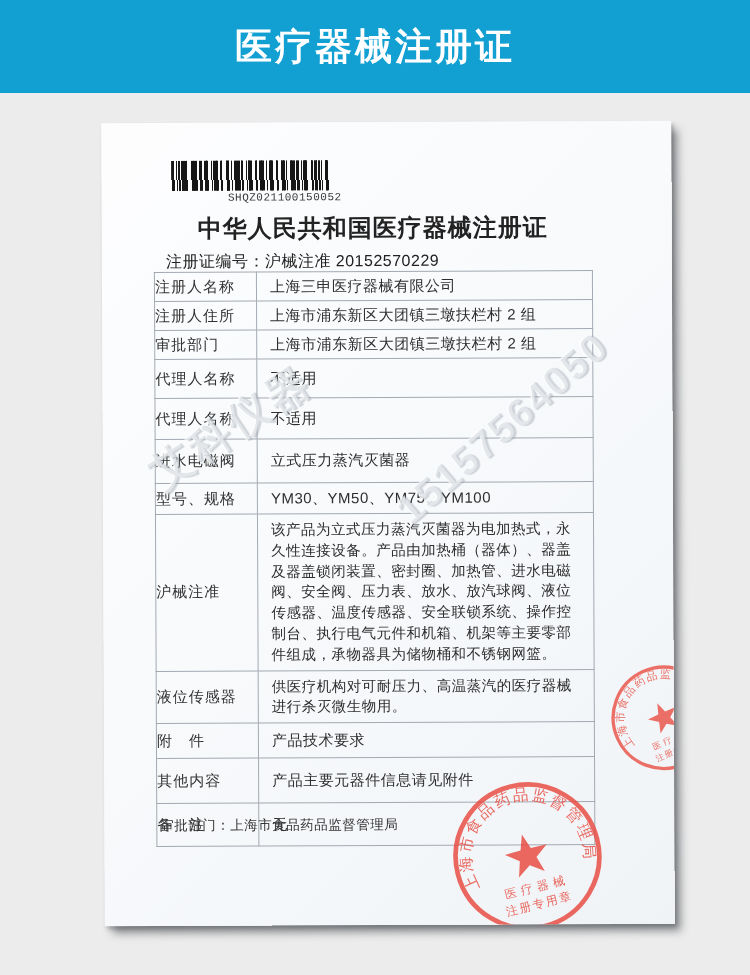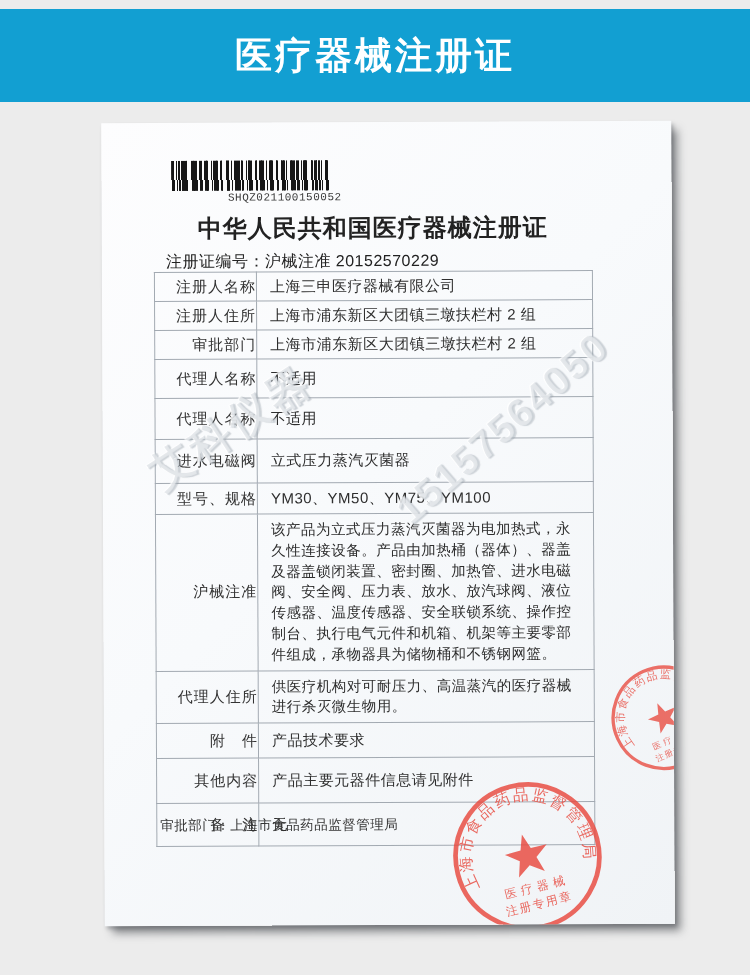--- a/index.html
+++ b/index.html
@@ -16,21 +16,21 @@
     width:750px;height:975px;
     background:var(--page-bg);
     font-family:"Liberation Sans",sans-serif;
     color:var(--ink);
     overflow:hidden;
   }
   
   .banner{
     position:absolute;left:0;top:0;width:750px;height:93px;
     background:var(--header-bg);
-    display:flex;align-items:center;justify-content:center;margin-top:9px;
+    display:flex;align-items:center;justify-content:center;
   }
   .banner h1{
     color:#ffffff;font-size:37px;font-weight:bold;letter-spacing:3px;
     font-family:"Liberation Sans",sans-serif;
   }
   
   .paper{
     position:absolute;left:103px;top:122px;width:570px;height:803px;
     background:linear-gradient(135deg,#fdfdfe 0%,#f8fafc 45%,#f0f3f6 100%);
     box-shadow:7px 8px 9px -1px rgba(60,64,70,0.55),2px 3px 4px rgba(60,64,70,0.3);
@@ -63,21 +63,21 @@
   
   table.cert{
     position:absolute;left:52px;top:149px;width:438px;
     border-collapse:collapse;table-layout:fixed;
     font-size:15px;color:#2e2e2e;
   }
   table.cert td{
     border:1px solid var(--table-border);
     vertical-align:middle;
   }
-  td.lbl{width:102px;text-align:right;letter-spacing:1px;color:#333;}
+  td.lbl{width:102px;text-align:left;letter-spacing:1px;color:#333;}
   td.val{width:336px;padding:3px 8px 3px 13px;letter-spacing:0.5px;}
   td.val.long{font-size:14.5px;line-height:20.8px;padding-top:5px;padding-bottom:5px;}
   tr:nth-child(1) td{height:29px;}
   tr:nth-child(2) td{height:29px;}
   tr:nth-child(3) td{height:29px;}
   tr:nth-child(4) td{height:39px;}
   tr:nth-child(5) td{height:41px;}
   tr:nth-child(6) td{height:44px;}
   tr:nth-child(7) td{height:31px;}
   tr:nth-child(8) td{height:125px;}
@@ -154,21 +154,21 @@
       </tr>
       <tr>
         <td class="lbl">型号、规格</td>
         <td class="val">YM30、YM50、YM75、YM100</td>
       </tr>
       <tr>
         <td class="lbl">沪械注准</td>
         <td class="val long">该产品为立式压力蒸汽灭菌器为电加热式，永久性连接设备。产品由加热桶（器体）、器盖及器盖锁闭装置、密封圈、加热管、进水电磁阀、安全阀、压力表、放水、放汽球阀、液位传感器、温度传感器、安全联锁系统、操作控制台、执行电气元件和机箱、机架等主要零部件组成，承物器具为储物桶和不锈钢网篮。</td>
       </tr>
       <tr>
-        <td class="lbl">代理人住所</td>
+        <td class="lbl">液位传感器</td>
         <td class="val long">供医疗机构对可耐压力、高温蒸汽的医疗器械进行杀灭微生物用。</td>
       </tr>
       <tr>
         <td class="lbl">附　件</td>
         <td class="val">产品技术要求</td>
       </tr>
       <tr>
         <td class="lbl">其他内容</td>
         <td class="val">产品主要元器件信息请见附件</td>
       </tr>

